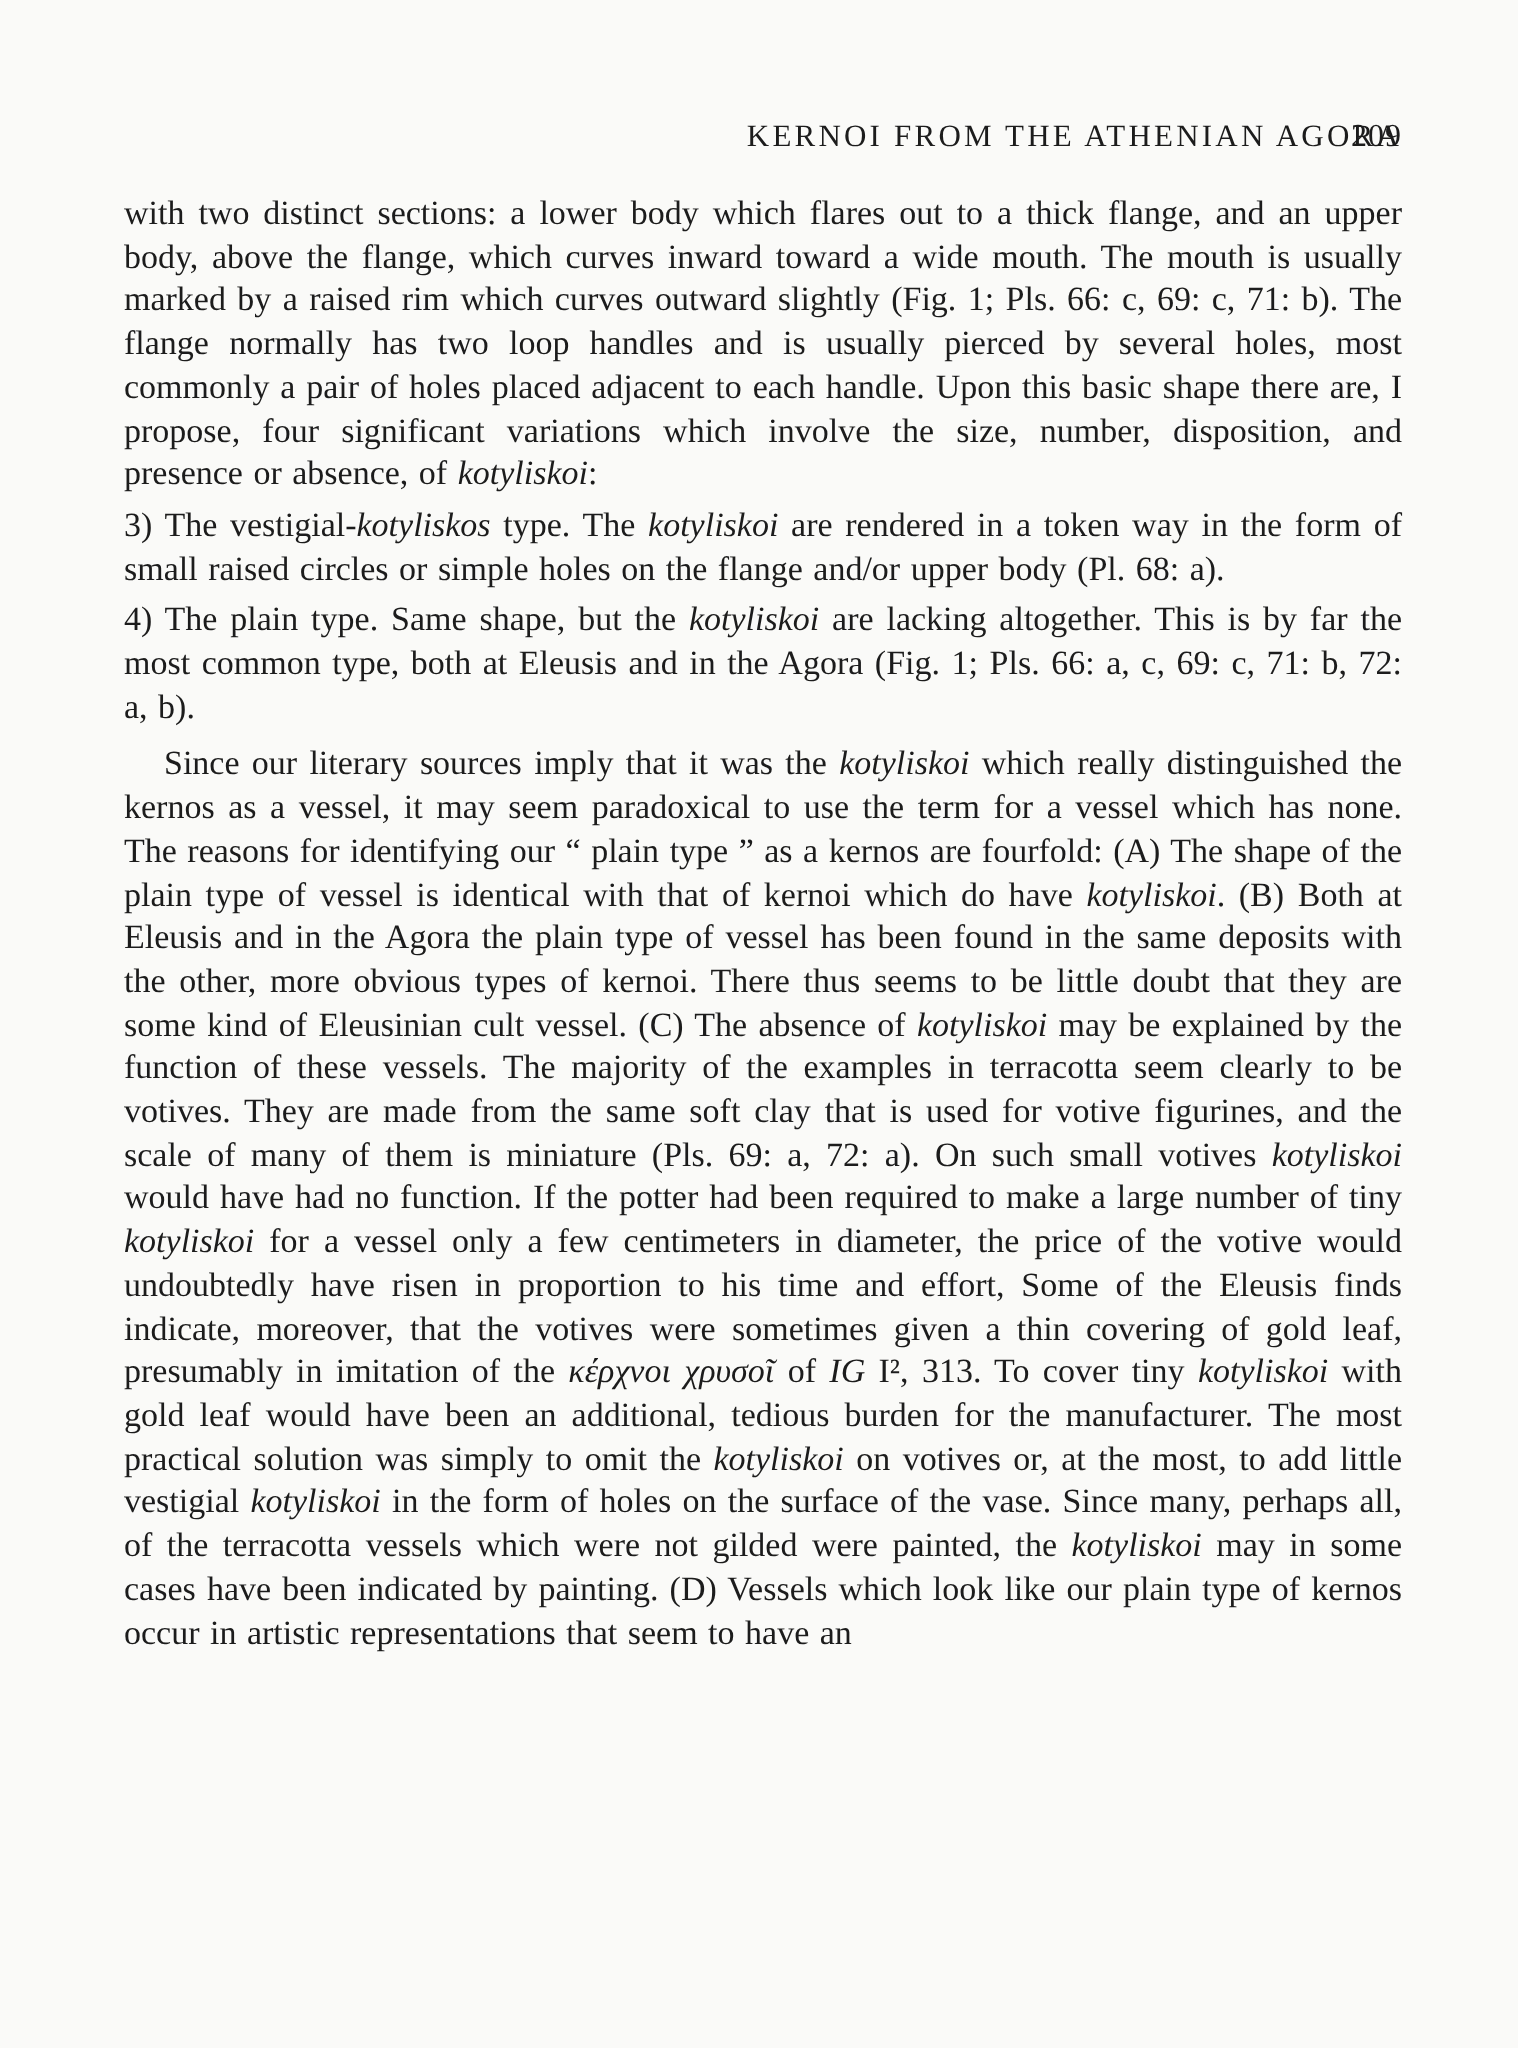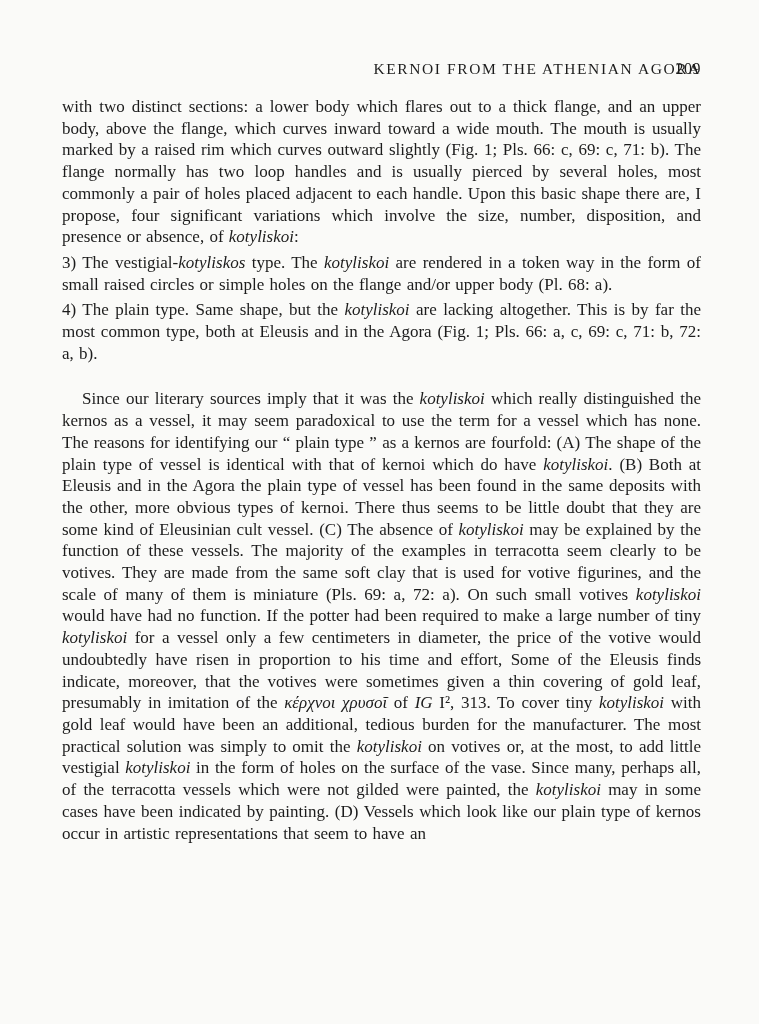--- a/index.html
+++ b/index.html
@@ -60,21 +60,21 @@
     word-spacing: 1px;
   }
   main.body-text p {
     margin: 0;
     padding: 0;
   }
   main.body-text p.list-item {
     margin-top: 4px;
   }
   main.body-text p.paragraph.indent {
-    margin-top: 24px;
+    margin-top: 7px;
     text-indent: 20px;
   }
   main.body-text em {
     font-style: italic;
   }
 </style>
 </head>
 <body>
 
 <div class="page">

